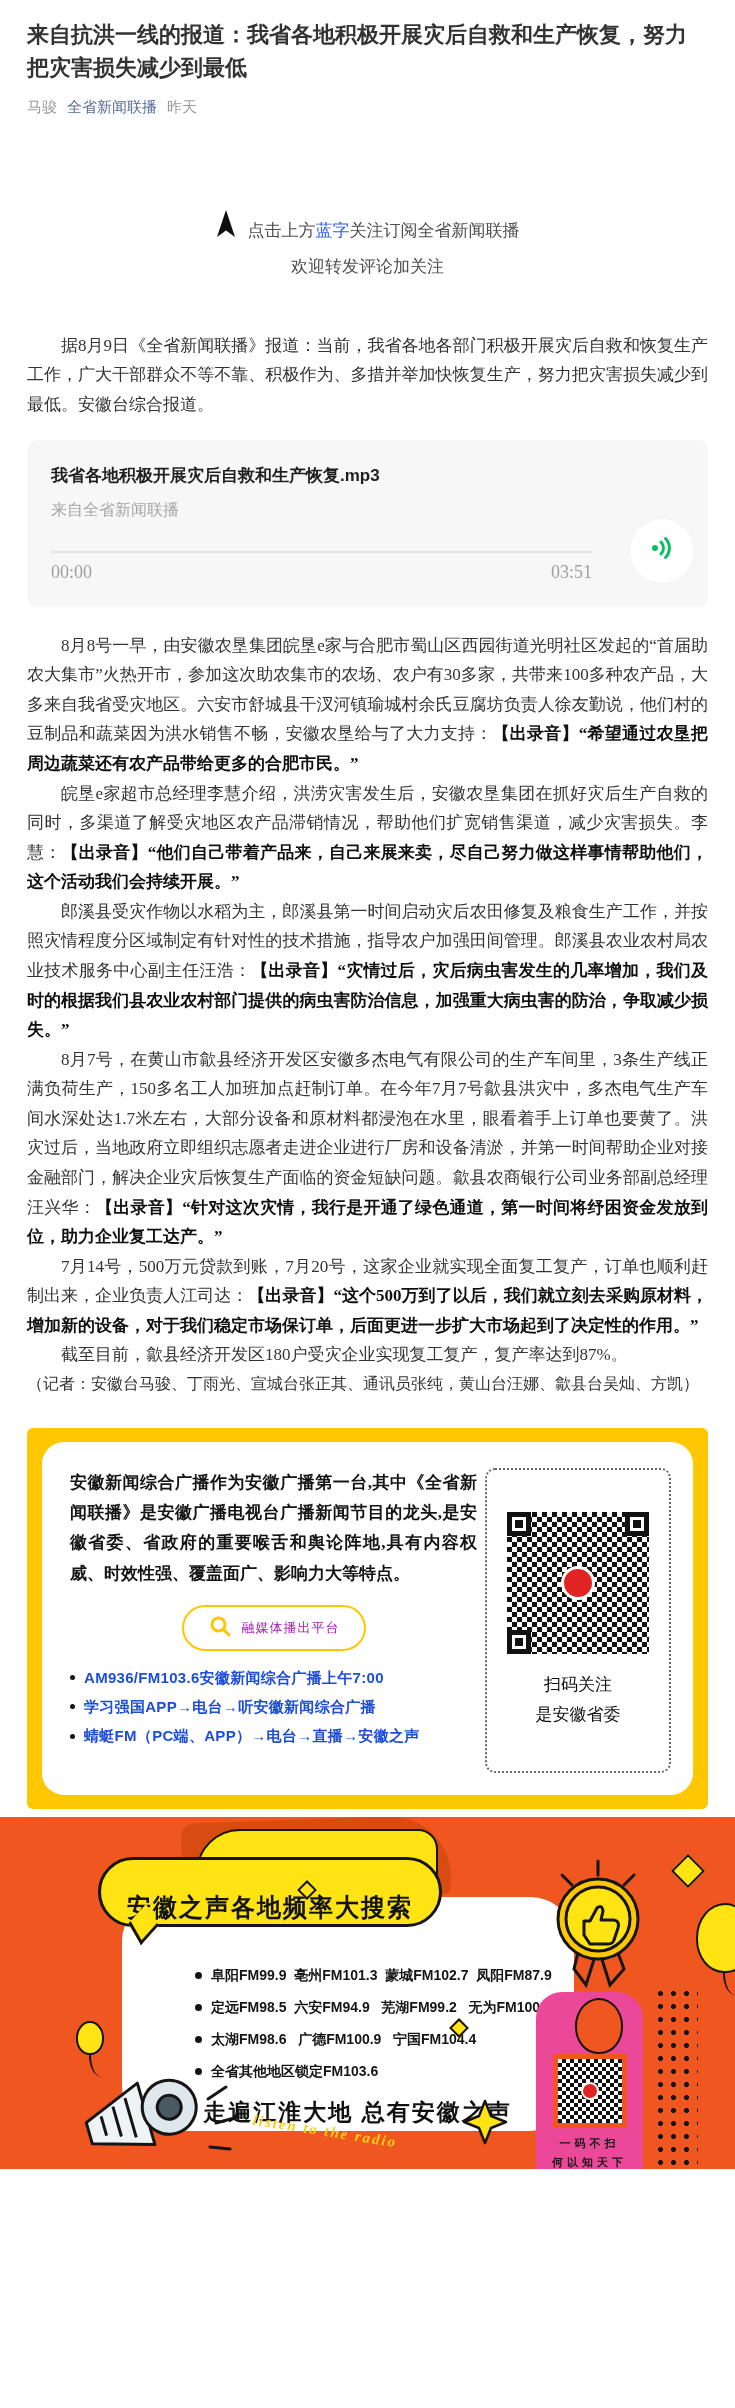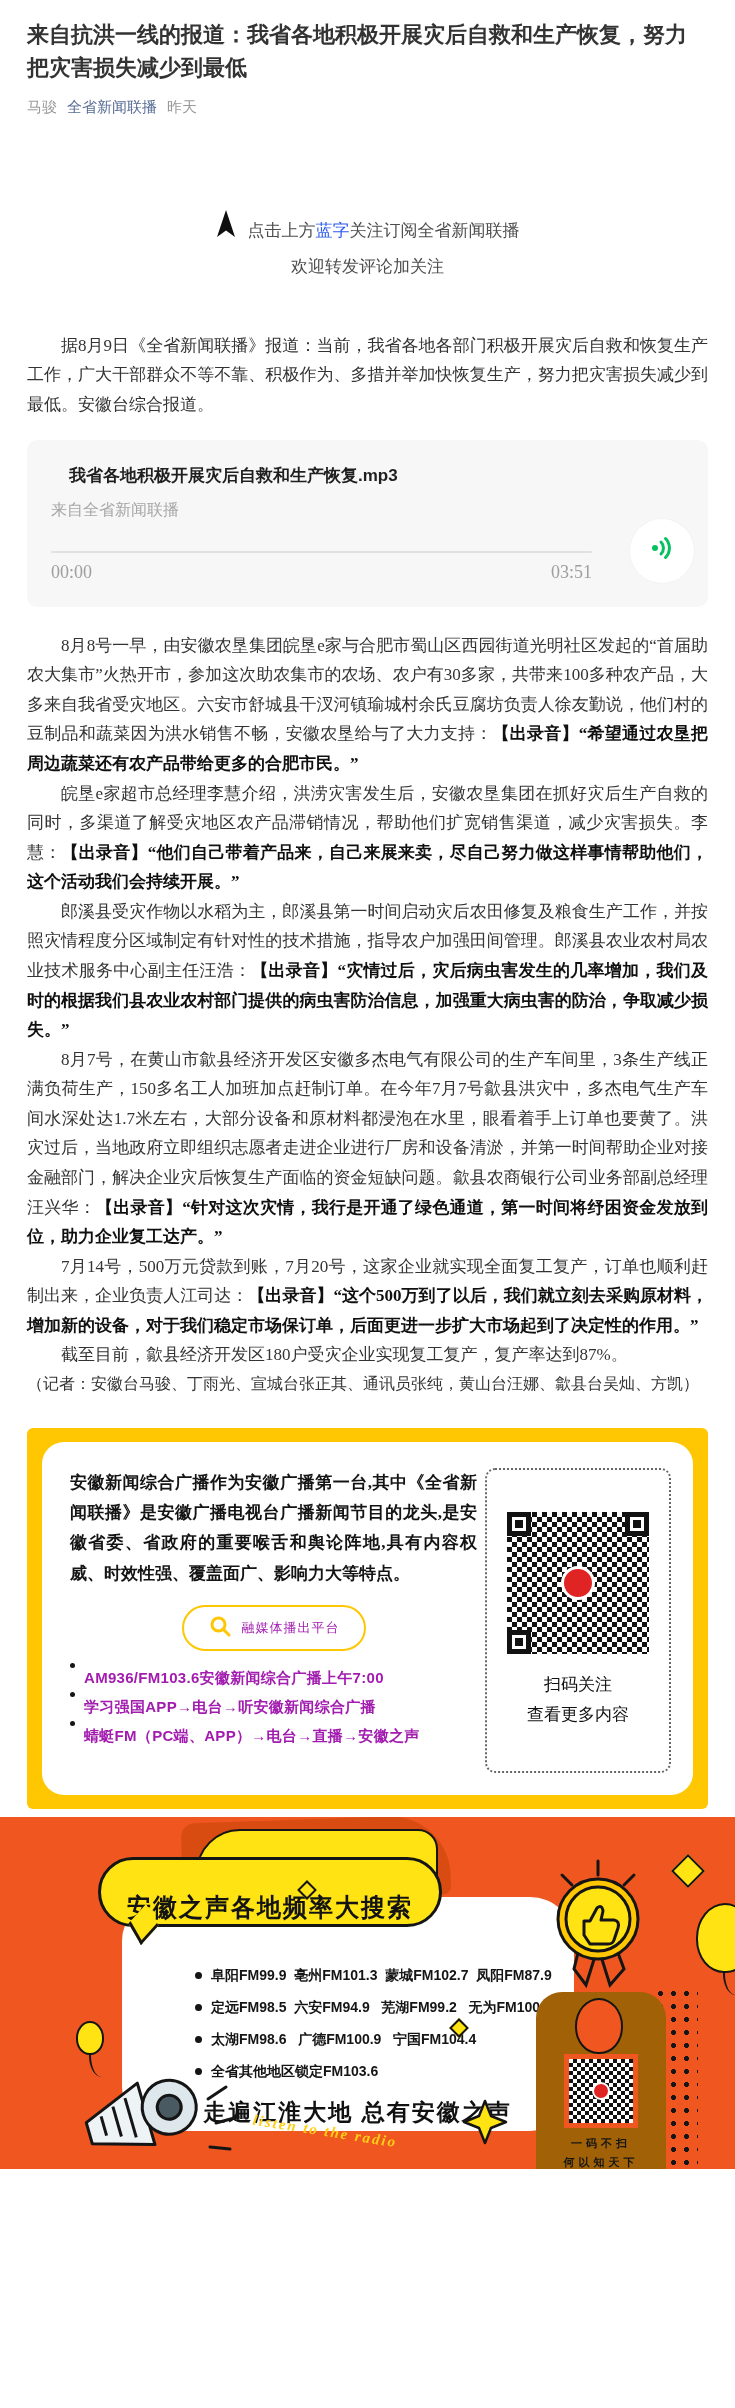--- a/index.html
+++ b/index.html
@@ -15,37 +15,37 @@
   .callout-line1 { display:flex; justify-content:center; align-items:center; gap:12px; }
   .callout .arrow { flex:none; padding-bottom:2px; }
   .hl-blue { color:#2b5aed; }
 
   .body-text { margin-top:48px; font-family:"Liberation Serif", serif; font-size:17px; color:#333; }
   .body-text p { margin:0; text-indent:2em; line-height:1.74; text-align:justify; }
   .seg-bold { font-weight:700; color:#101010; }
 
   
   .audio-card { margin:20px 0 24px 0; background:#f7f7f7; border-radius:10px; padding:24px 24px 24px 24px; position:relative; cursor:pointer; }
-  .audio-title { font-size:17px; font-weight:700; color:#1f1f1f; font-family:"Liberation Sans", sans-serif;margin-left:18px; }
+  .audio-title { font-size:17px; font-weight:700; color:#1f1f1f; font-family:"Liberation Sans", sans-serif; }
   .audio-source { font-size:16px; color:#a6a6a6; margin-top:13px; }
   .audio-progress { margin-top:30px; margin-right:92px; height:2px; background:#e1e1e1; border-radius:1px; position:relative; }
   .audio-times { display:flex; justify-content:space-between; margin-right:92px; margin-top:9px; font-size:18px; color:#9e9e9e; }
   .audio-btn { position:absolute; right:14px; bottom:24px; width:64px; height:64px; background:#fff; border-radius:50%; display:flex; align-items:center; justify-content:center; box-shadow:0 0 0 1px rgba(0,0,0,0.02); }
 
   .credit { margin-top:34px; text-align:center; text-indent:0 !important; font-size:16px; color:#333; }
 
   
   .promo-card { margin:30px 27px 0 27px; background:#ffc602; border-radius:6px; padding:14px 15px; }
   .promo-inner { background:#fff; border-radius:22px; padding:26px 22px 22px 28px; display:flex; gap:8px; }
   .promo-left { flex:1; min-width:0; }
   .promo-intro { font-family:"Liberation Serif", serif; font-weight:700; font-size:17px; line-height:1.78; color:#141414; text-align:justify; }
   .platform-pill { margin:16px auto 12px auto; display:flex; width:fit-content; align-items:center; gap:10px; border:2.5px solid #ffc602; border-radius:999px; padding:7px 24px; }
   .pill-label { font-size:13px; font-weight:400; color:#a21caf; letter-spacing:1px; }
   .channel-list { margin-top:6px; }
-  .channel-list .li-item { display:flex; align-items:flex-start; gap:9px; font-size:15px; font-weight:700; color:#a21caf; line-height:1.95; letter-spacing:0.3px; }
+  .channel-list .li-item { display:flex; align-items:center; gap:9px; font-size:15px; font-weight:700; color:#1d4ed8; line-height:1.95; letter-spacing:0.3px; }
   .channel-list .dot { flex:none; width:5px; height:5px; background:#151515; border-radius:50%; }
   .promo-right { width:186px; flex:none; }
   .qr-box { border:2px dotted #666; border-radius:10px; padding:42px 10px 40px 10px; text-align:center; }
   .qr { width:142px; height:142px; margin:0 auto; position:relative;
         background: conic-gradient(#111 25%, #fff 0 50%, #111 0 75%, #fff 0) 0 0 / 10px 10px; }
   .qr .f { position:absolute; width:24px; height:24px; border:5px solid #111; background:#fff; box-sizing:border-box; }
   .qr .f::after { content:''; position:absolute; inset:3px; background:#111; }
   .qr .f.tl { top:0; left:0; } .qr .f.tr { top:0; right:0; } .qr .f.bl { bottom:0; left:0; }
   .qr .logo { position:absolute; inset:0; margin:auto; width:28px; height:28px; background:#e02424; border-radius:50%; border:3px solid #fff; }
   .qr-caption { margin-top:16px; font-size:17px; color:#111; line-height:1.8; font-family:"Liberation Serif", serif; }
@@ -63,21 +63,21 @@
   .f-banner::after { content:''; position:absolute; left:30px; bottom:-13px; width:22px; height:22px; background:#ffe312; border-right:3px solid #151515; border-bottom:3px solid #151515; transform:rotate(60deg) skewX(18deg); }
 
   .f-bubble { position:absolute; left:122px; top:80px; width:452px; height:234px; background:#ffffff; border-radius:44px; z-index:2; padding:62px 20px 0 73px; box-sizing:border-box; }
   .f-freq .li-item { display:flex; align-items:center; gap:9px; font-size:14px; font-weight:700; color:#151515; line-height:32px; }
   .f-freq .dot { flex:none; width:7px; height:7px; background:#151515; border-radius:50%; }
   .f-freq .li-text { white-space:pre; }
   .f-slogan { margin:10px 0 0 -34px; text-align:center; font-size:23px; font-weight:900; letter-spacing:2px; color:#111; }
 
   .f-badge { position:absolute; left:538px; top:40px; z-index:5; }
 
-  .f-panel { position:absolute; left:536px; top:175px; width:130px; height:177px; background:#a16207; border-radius:26px 26px 0 0; z-index:3; }
+  .f-panel { position:absolute; left:536px; top:175px; width:107px; height:177px; background:#ec4899; border-radius:26px 26px 0 0; z-index:3; }
   .f-balloon-orange { position:absolute; left:39px; top:6px; width:44px; height:52px; background:#f0561f; border:2px solid #151515; border-radius:50% 50% 48% 48%; }
   .f-balloon-orange .string { position:absolute; top:100%; left:48%; width:12px; height:22px; border-left:2px solid #151515; border-radius:0 0 0 90%; }
   .f-qr2 { position:absolute; left:50%; top:62px; transform:translateX(-50%); width:64px; height:64px; border:5px solid #f0561f; background:conic-gradient(#111 25%, #fff 0 50%, #111 0 75%, #fff 0) 0 0 / 8px 8px; position:absolute; }
   .f-qr2 .logo { position:absolute; inset:0; margin:auto; width:14px; height:14px; background:#e02424; border-radius:50%; border:2px solid #fff; }
   .f-panel-caption { position:absolute; left:0; right:0; top:142px; text-align:center; font-size:11px; font-weight:800; color:#151515; letter-spacing:4px; line-height:1.7; }
 
   .f-dots-col { position:absolute; left:652px; top:168px; width:46px; height:184px;
         background:radial-gradient(circle, #151515 2.2px, transparent 2.8px) 2px 2px / 13px 13px; z-index:2; }
 
   .balloon { position:absolute; background:#ffe312; border:2px solid #151515; border-radius:50% 50% 48% 48%; z-index:1; }
@@ -188,21 +188,21 @@
     <div class="promo-right">
       <div class="qr-box">
         <div class="qr">
           <span class="f tl"></span>
           <span class="f tr"></span>
           <span class="f bl"></span>
           <span class="logo"></span>
         </div>
         <div class="qr-caption">
           <div>扫码关注</div>
-          <div>查看更多内容</div>
+          <div>是安徽省委</div>
         </div>
       </div>
     </div>
   </div>
 </div>
 
 <div class="footer">
   <div class="f-flag-back"></div>
   <div class="f-flag">
       <div class="halftone"></div>

